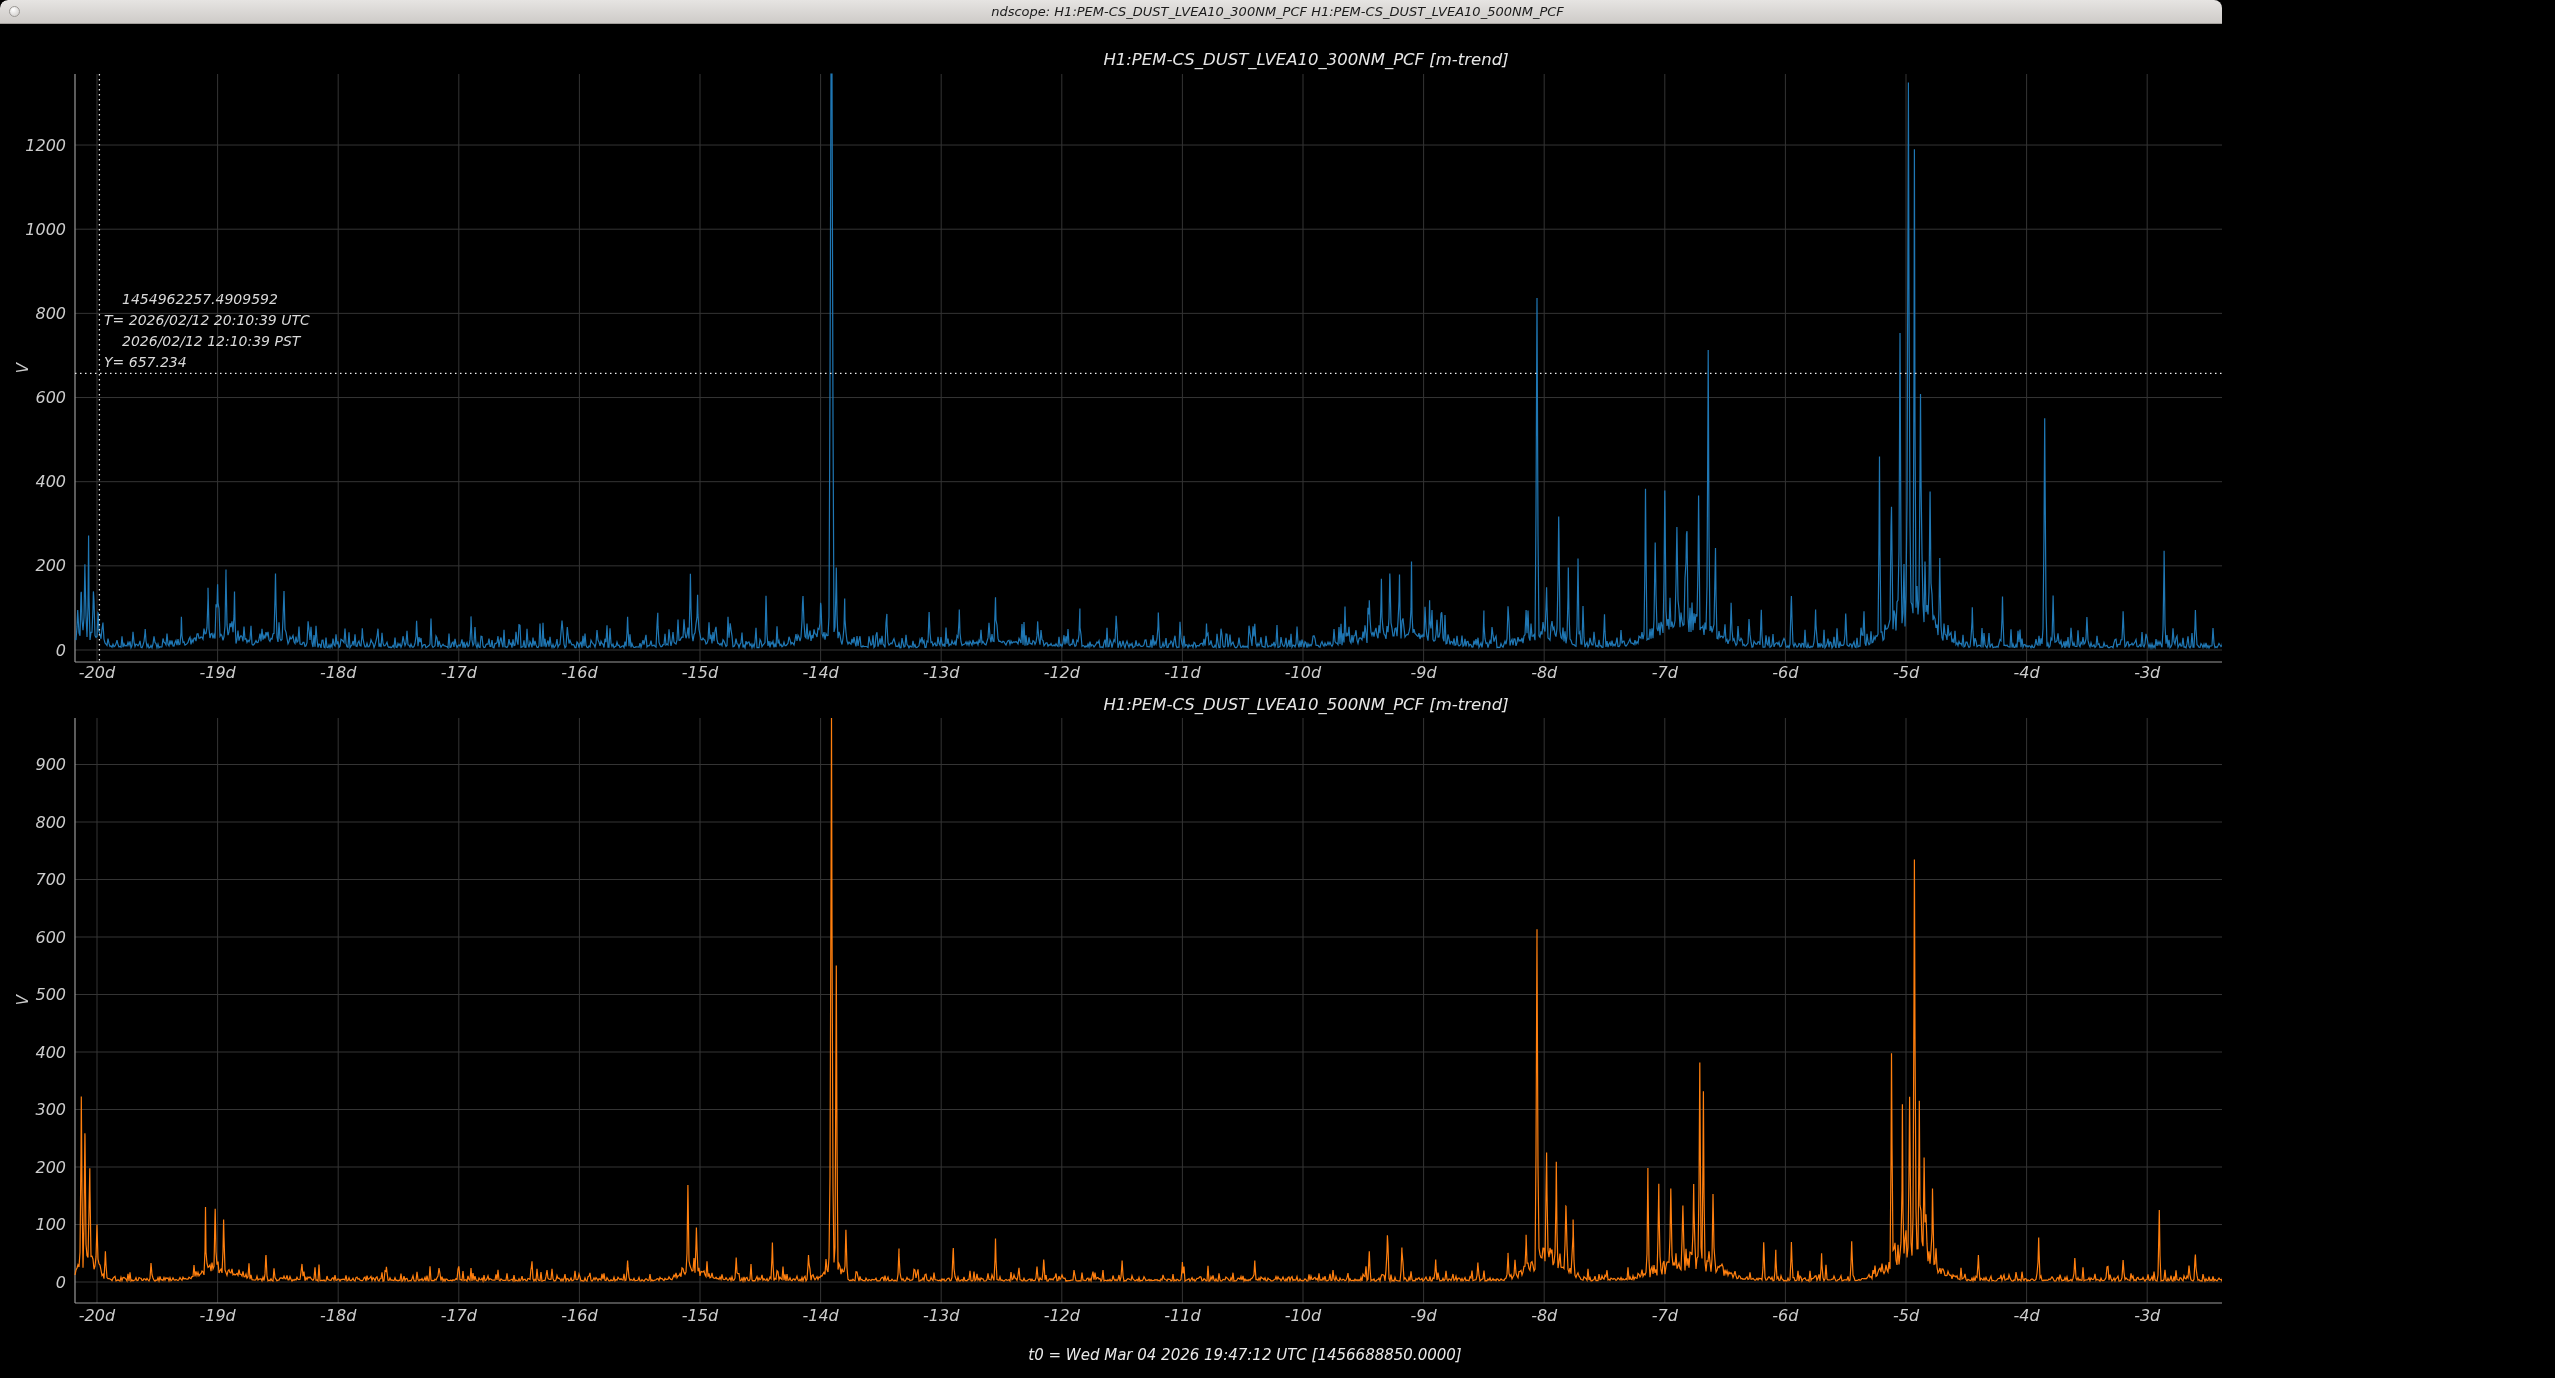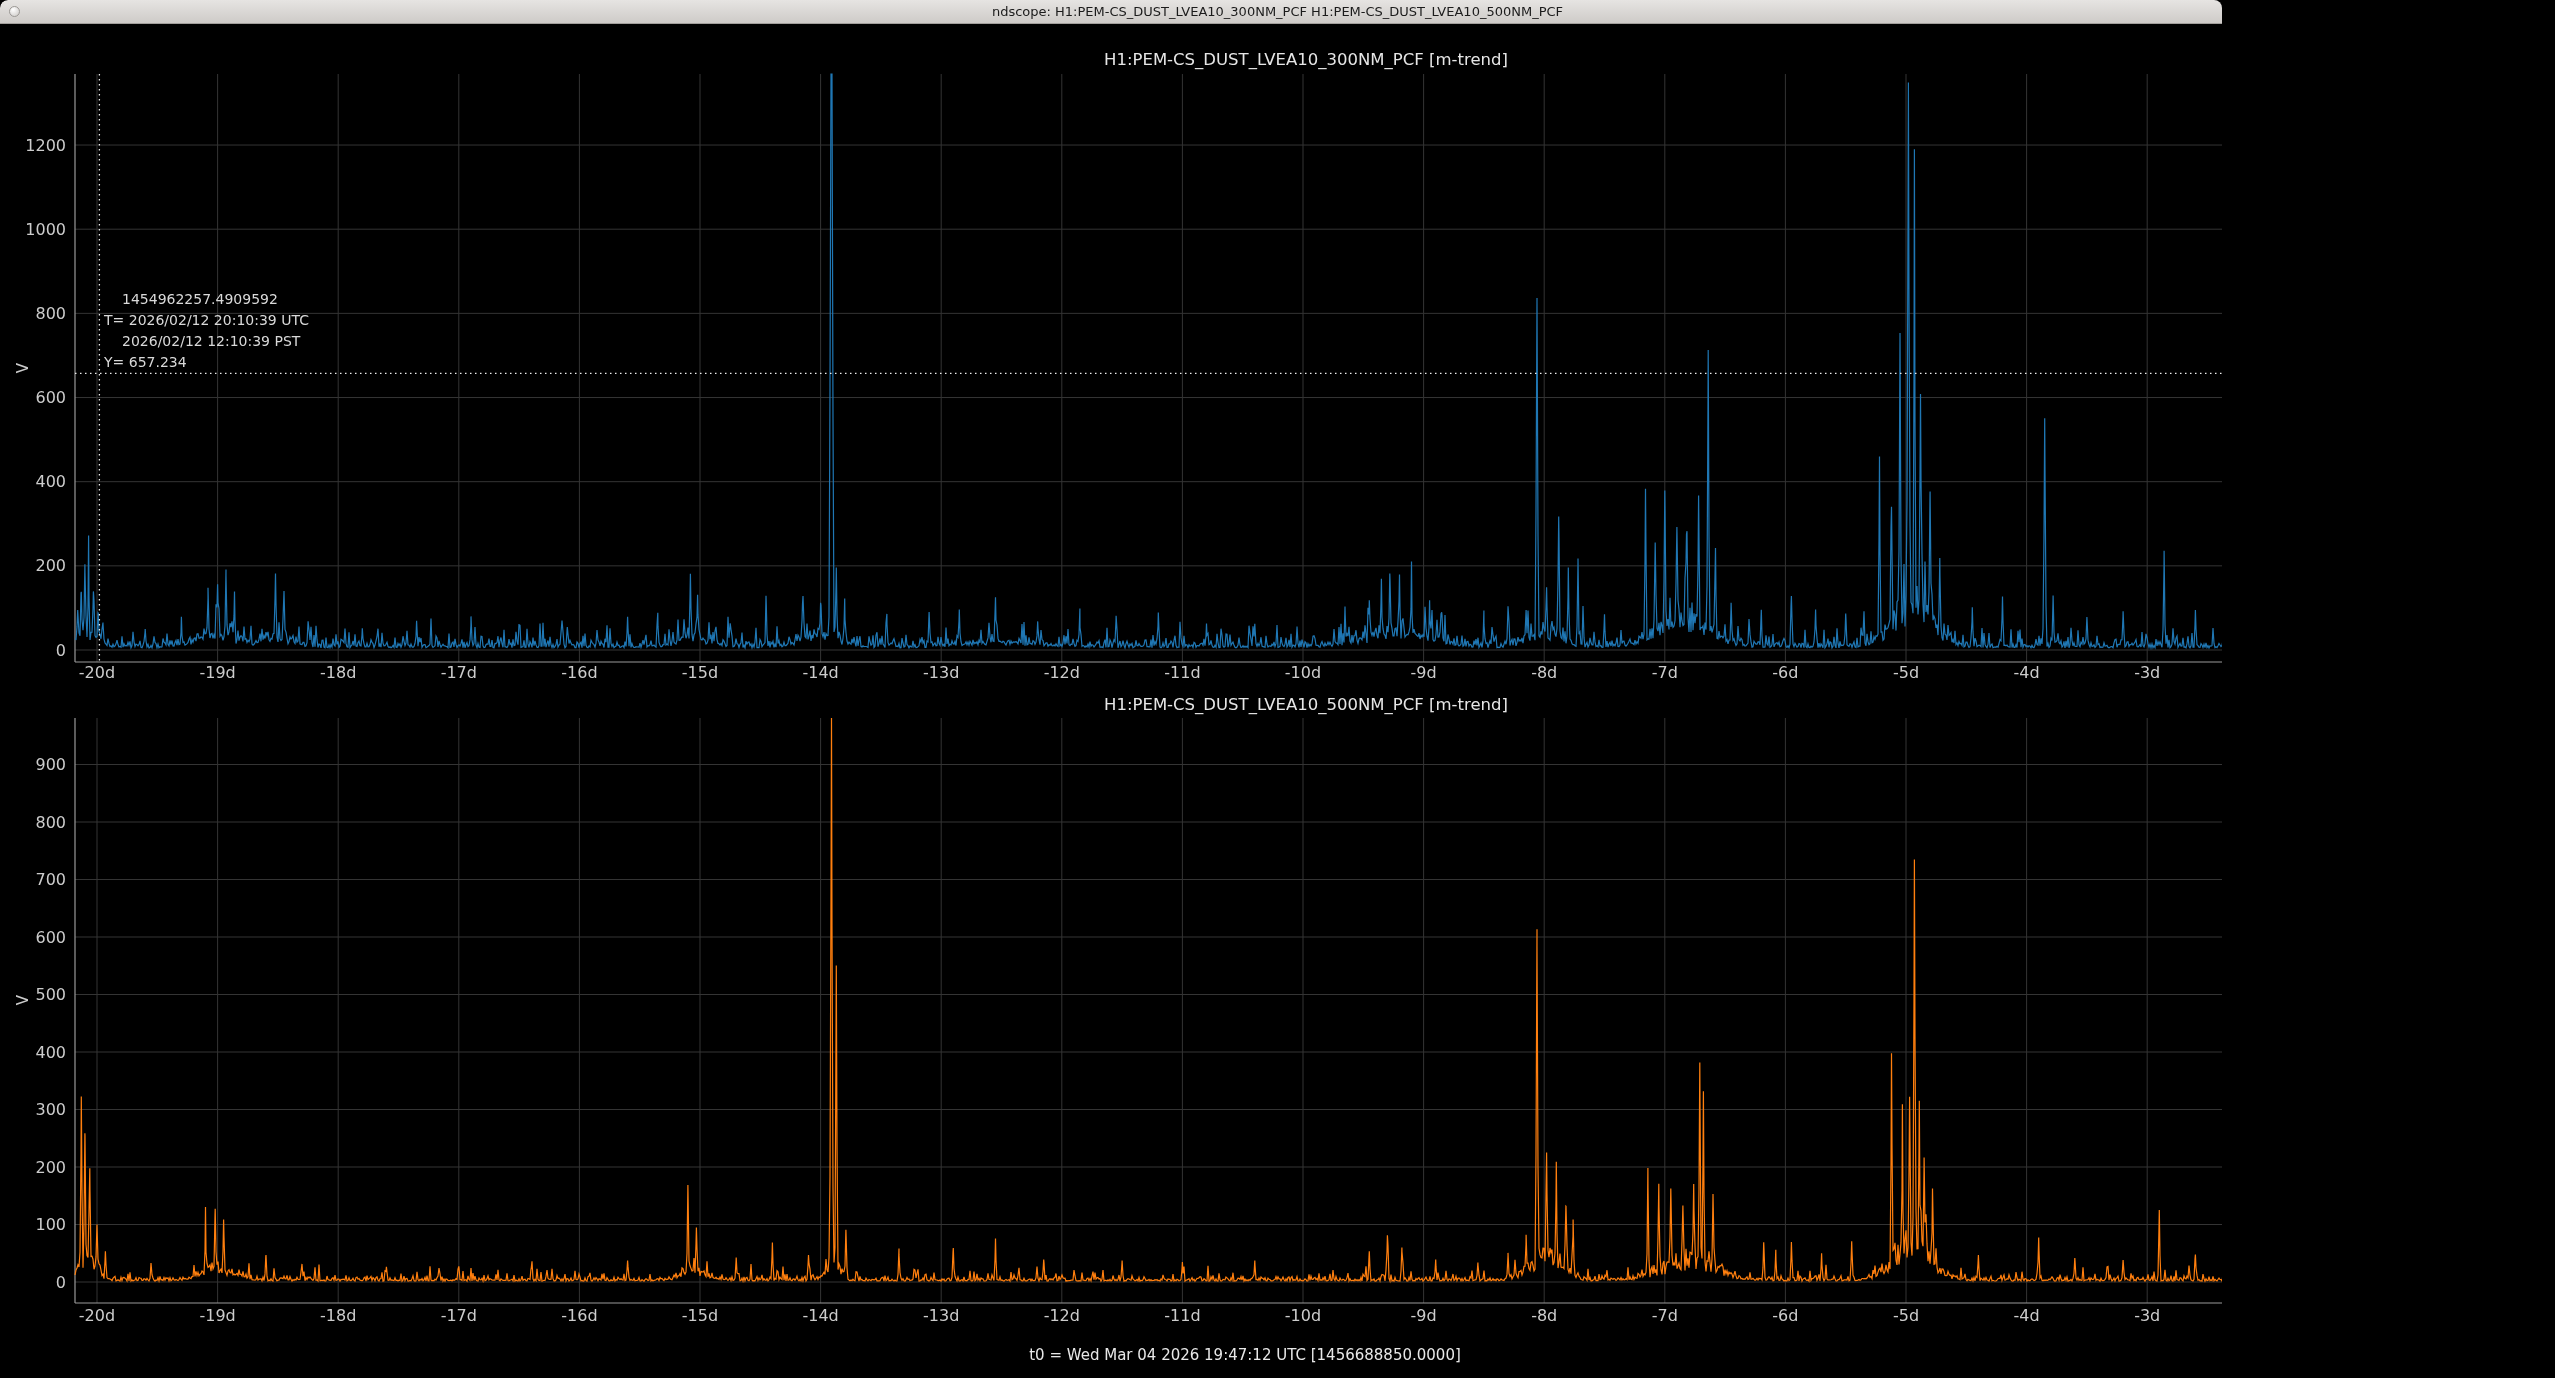--- a/index.html
+++ b/index.html
@@ -1,16 +1,16 @@
 <!DOCTYPE html>
 <html><head>
 <meta charset="utf-8">
 <style>
   html,body{margin:0;padding:0;background:#000;width:2555px;height:1378px;overflow:hidden;}
-  .window{position:relative;width:2222px;height:1378px;background:#000;font-family:"DejaVu Sans","Liberation Sans",sans-serif;border-radius:8px 8px 0 0;overflow:hidden;}
+  .window{position:relative;width:2222px;height:1378px;background:#000;font-family:"DejaVu Sans","Liberation Sans",sans-serif;border-radius:8px 8px 0 0;overflow:hidden;font-style:italic;}
   .titlebar{position:absolute;left:0;top:0;width:2555px;height:23px;background:linear-gradient(#e6e4e2,#cecbc8);border-bottom:1px solid #a29f9c;border-radius:8px 8px 0 0;display:flex;align-items:center;}
   .win-menu-dot{position:absolute;left:9px;top:6px;width:11px;height:11px;border-radius:50%;background:radial-gradient(circle at 35% 30%,#ffffff,#cac7c4);border:1px solid #9b9895;box-sizing:border-box;}
   .title-text{position:absolute;left:0;right:0;text-align:center;font-size:13px;color:#1b1b1b;line-height:23px;letter-spacing:0;}
   .win-controls{position:absolute;right:7px;top:3px;display:flex;gap:7px;}
   .wbtn{width:16px;height:16px;border-radius:50%;background:radial-gradient(circle at 35% 30%,#fefefe,#d9d6d3);border:1px solid #908d8a;padding:0;display:flex;align-items:center;justify-content:center;cursor:default;}
   .wbtn svg{display:block;}
   svg text{font-family:"DejaVu Sans","Liberation Sans",sans-serif;}
   .tick-label{fill:#cccccc;font-size:16px;}
   .plot-title{fill:#e6e6e6;font-size:16.5px;}
   .ylab{fill:#cccccc;font-size:15px;}

